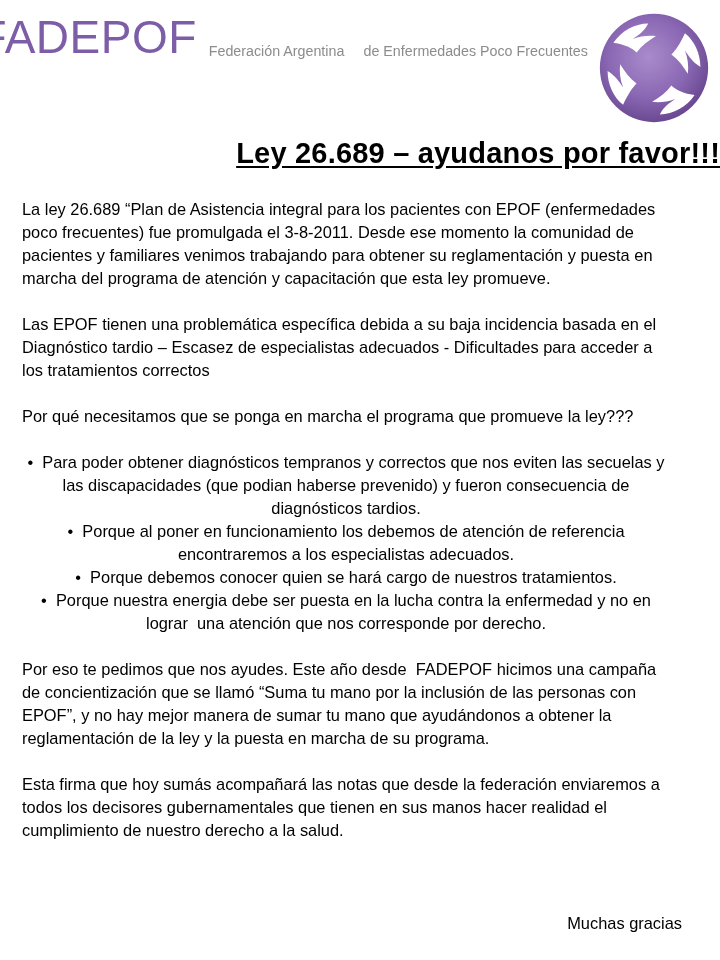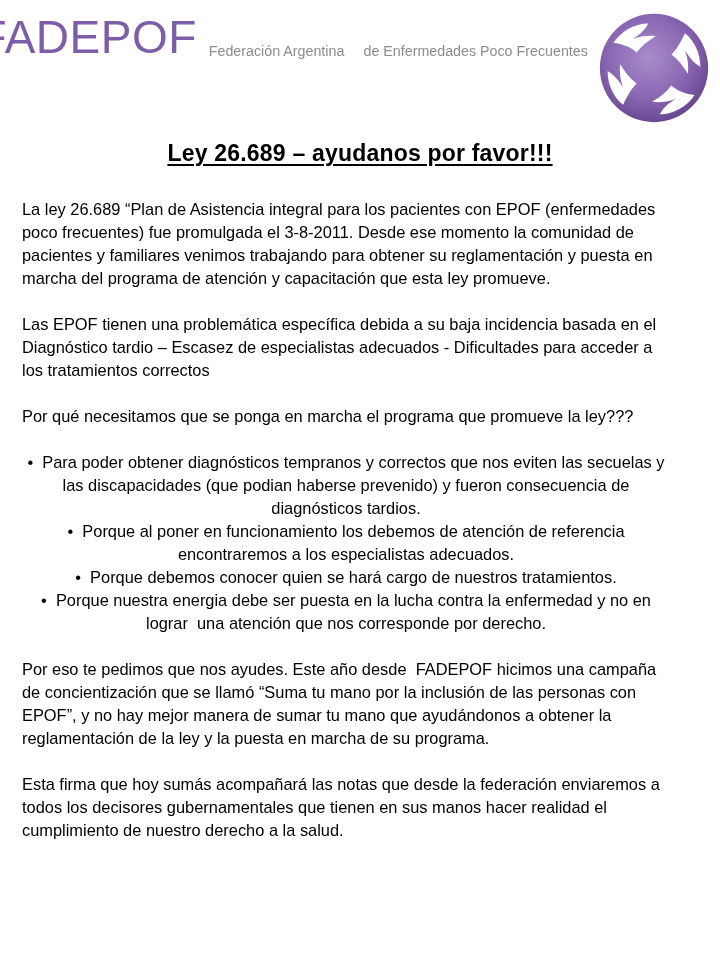--- a/index.html
+++ b/index.html
@@ -80,22 +80,22 @@
     flex: 0 0 116px;
     margin-top: 2px;
   }
 
   
   .doc-title {
     position: absolute;
     top: 139px;
     left: 0;
     width: 720px;
-    text-align: center;
-    font-size: 23px;
+    text-align: right;
+    font-size: 29px;
     line-height: 28px;
     font-weight: bold;
     letter-spacing: 0.2px;
   }
   .doc-title span {
     text-decoration: underline;
     text-underline-offset: 3px;
   }
 
   
@@ -206,14 +206,15 @@
       <li>•  Porque debemos conocer quien se hará cargo de nuestros tratamientos.</li>
       <li>•  Porque nuestra energia debe ser puesta en la lucha contra la enfermedad y no en lograr  una atención que nos corresponde por derecho.</li>
     </ul>
 
     <p class="para">Por eso te pedimos que nos ayudes. Este año desde  FADEPOF hicimos una campaña de concientización que se llamó “Suma tu mano por la inclusión de las personas con EPOF”, y no hay mejor manera de sumar tu mano que ayudándonos a obtener la reglamentación de la ley y la puesta en marcha de su programa.</p>
 
     <p class="para">Esta firma que hoy sumás acompañará las notas que desde la federación enviaremos a todos los decisores gubernamentales que tienen en sus manos hacer realidad el cumplimiento de nuestro derecho a la salud.</p>
 
   </div>
 
+  <div class="closing">Muchas gracias</div>
 
 </div>
 
 </body></html>

